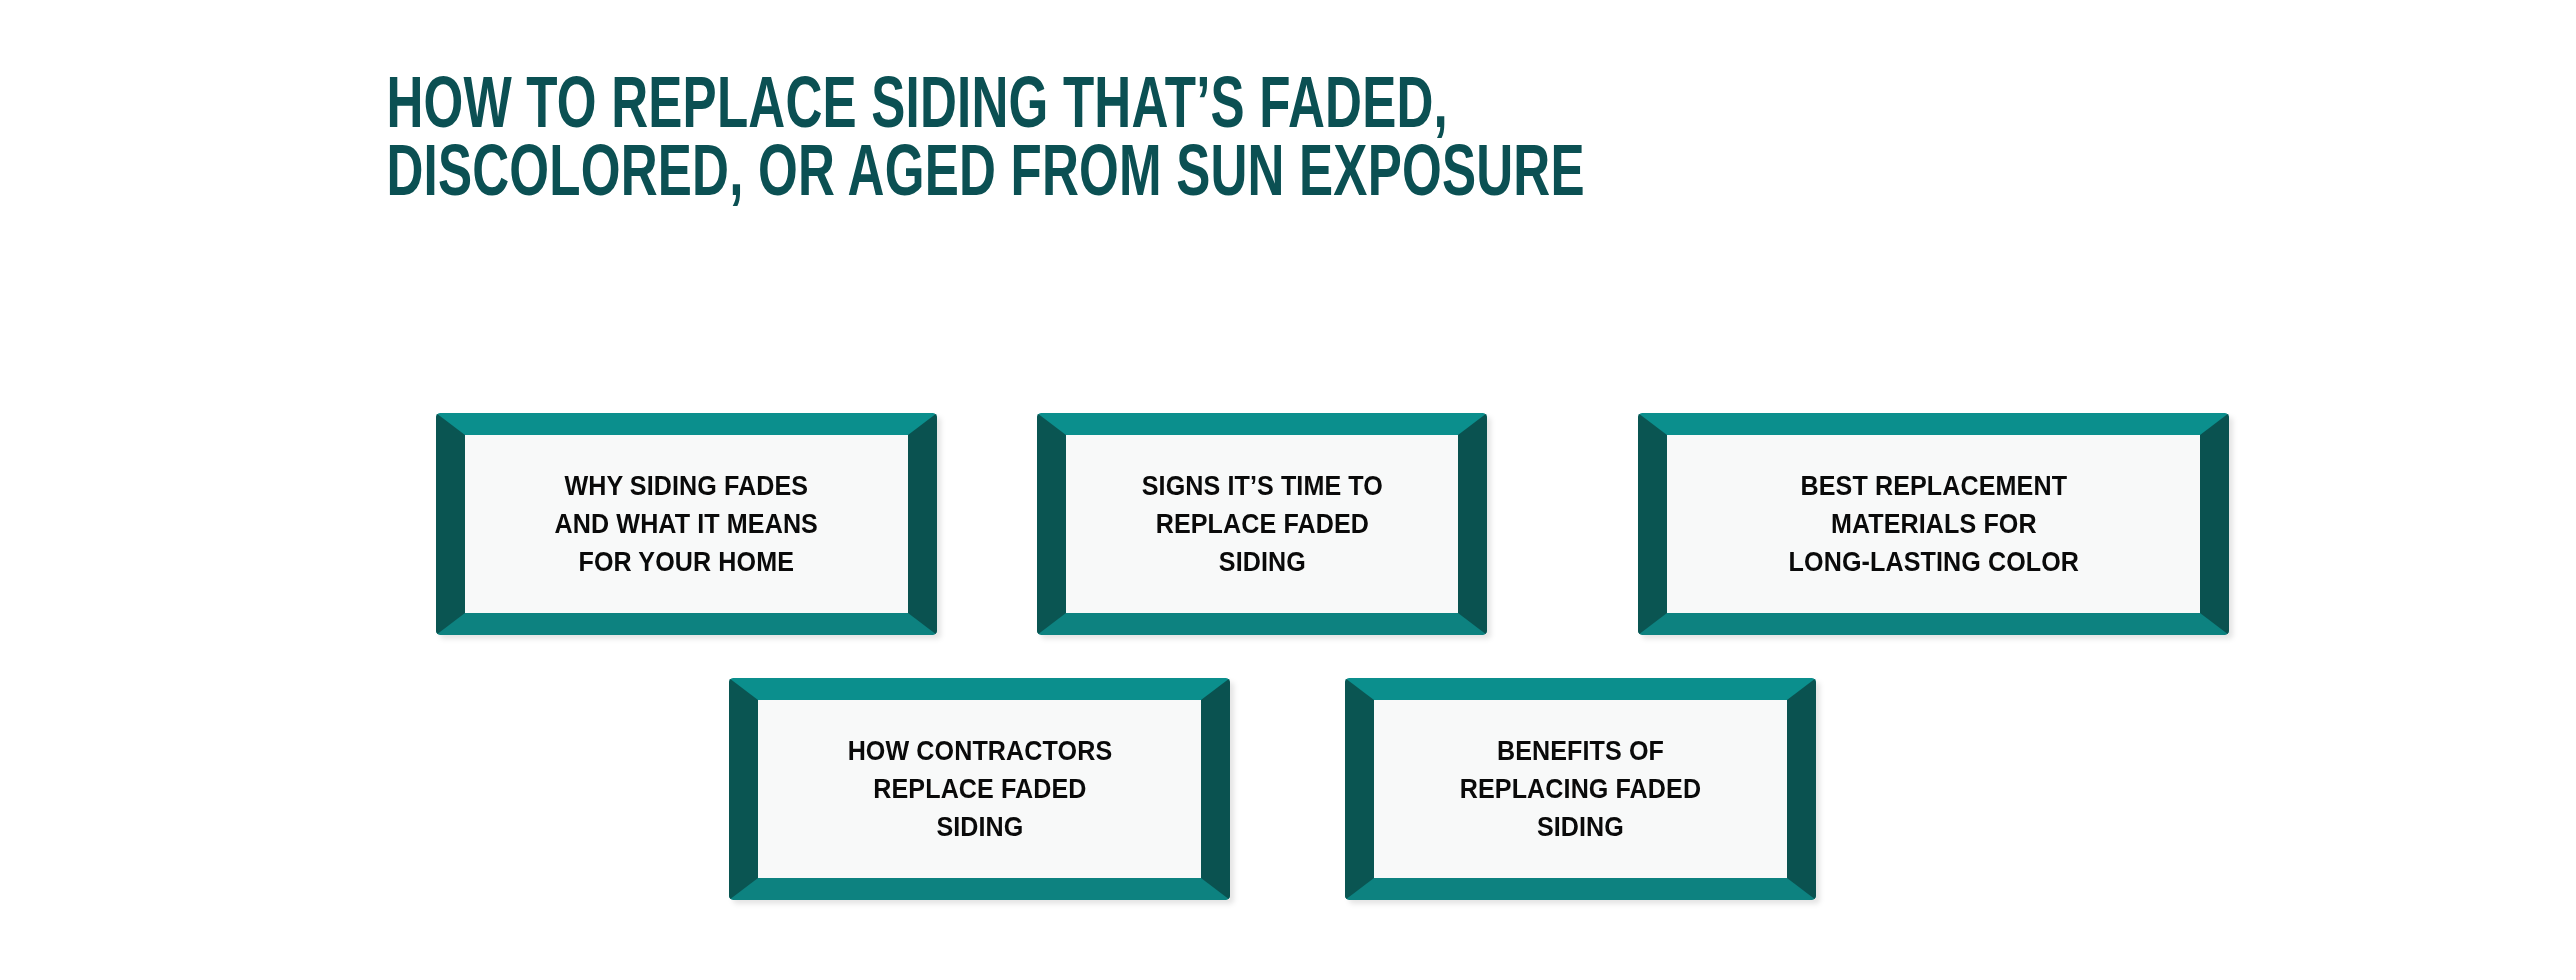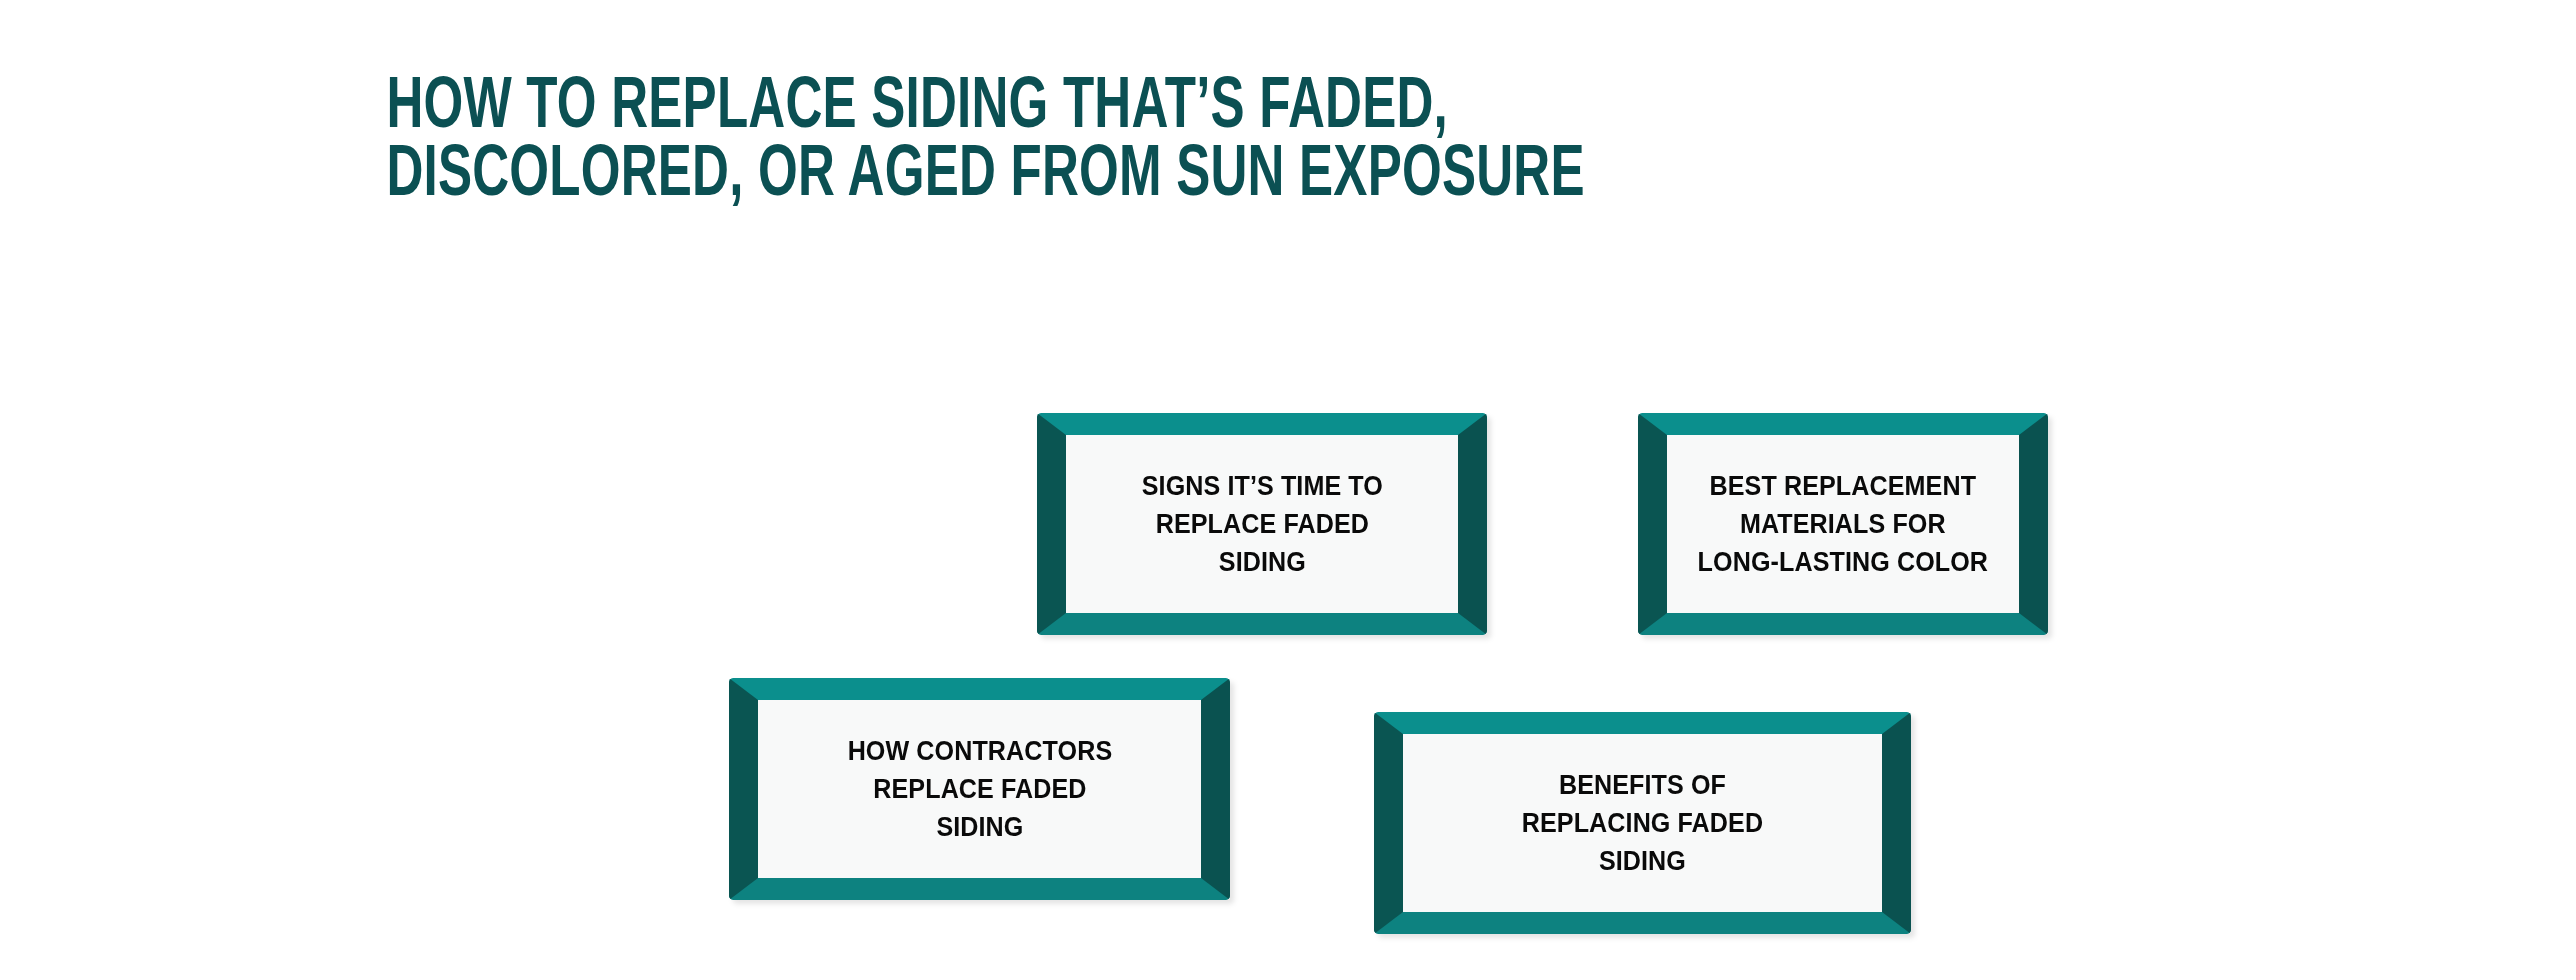--- a/index.html
+++ b/index.html
@@ -104,43 +104,49 @@
 </head>
 <body>
 
 <div id="title-block">
   <span class="title-line">HOW TO REPLACE SIDING THAT’S FADED,</span>
   <span class="title-line">DISCOLORED, OR AGED FROM SUN EXPOSURE</span>
 </div>
 
 <div id="boxes-layer">
 
+  <div class="topic-box" style="left:436px; top:413px; width:501px; height:222px;">
+    <div class="bevel-frame"></div>
+    <div class="inner-panel">
+      <div class="box-label">WHY SIDING FADES<br>AND WHAT IT MEANS<br>FOR YOUR HOME</div>
+    </div>
+  </div>
 
   <div class="topic-box" style="left:1037px; top:413px; width:450px; height:222px;">
     <div class="bevel-frame"></div>
     <div class="inner-panel">
       <div class="box-label">SIGNS IT’S TIME TO<br>REPLACE FADED<br>SIDING</div>
     </div>
   </div>
 
-  <div class="topic-box" style="left:1638px; top:413px; width:410px; height:222px;">
+  <div class="topic-box" style="left:1638px; top:413px; width:591px; height:222px;">
     <div class="bevel-frame"></div>
     <div class="inner-panel">
       <div class="box-label">BEST REPLACEMENT<br>MATERIALS FOR<br>LONG-LASTING COLOR</div>
     </div>
   </div>
 
   <div class="topic-box" style="left:729px; top:678px; width:501px; height:222px;">
     <div class="bevel-frame"></div>
     <div class="inner-panel">
       <div class="box-label">HOW CONTRACTORS<br>REPLACE FADED<br>SIDING</div>
     </div>
   </div>
 
-  <div class="topic-box" style="left:1345px; top:712px; width:537px; height:222px;margin-left:29px;">
+  <div class="topic-box" style="left:1345px; top:678px; width:471px; height:222px;">
     <div class="bevel-frame"></div>
     <div class="inner-panel">
       <div class="box-label">BENEFITS OF<br>REPLACING FADED<br>SIDING</div>
     </div>
   </div>
 
 </div>
 
 
 </body></html>

